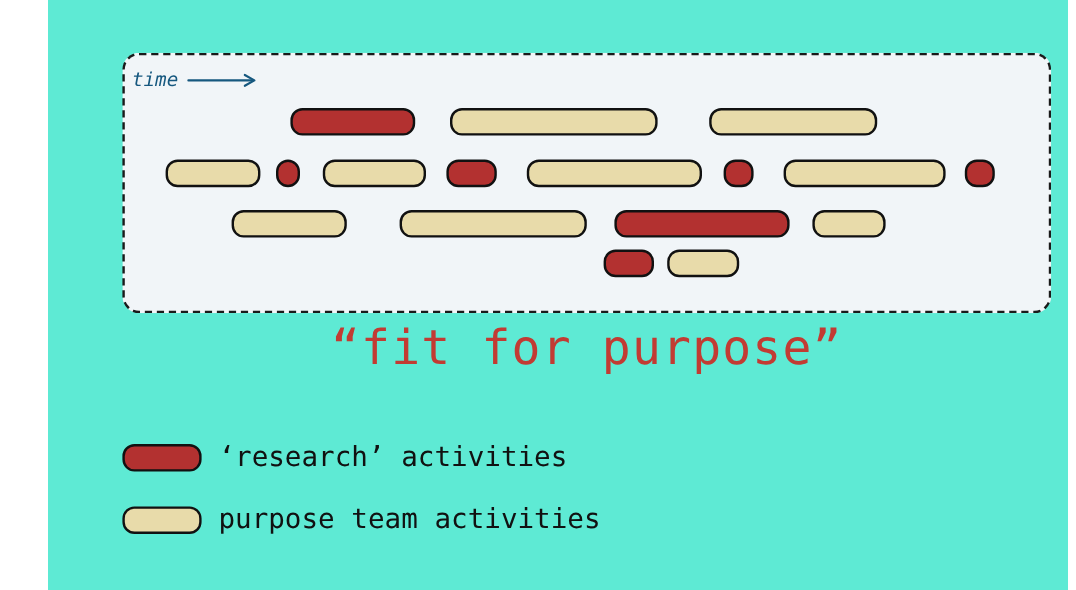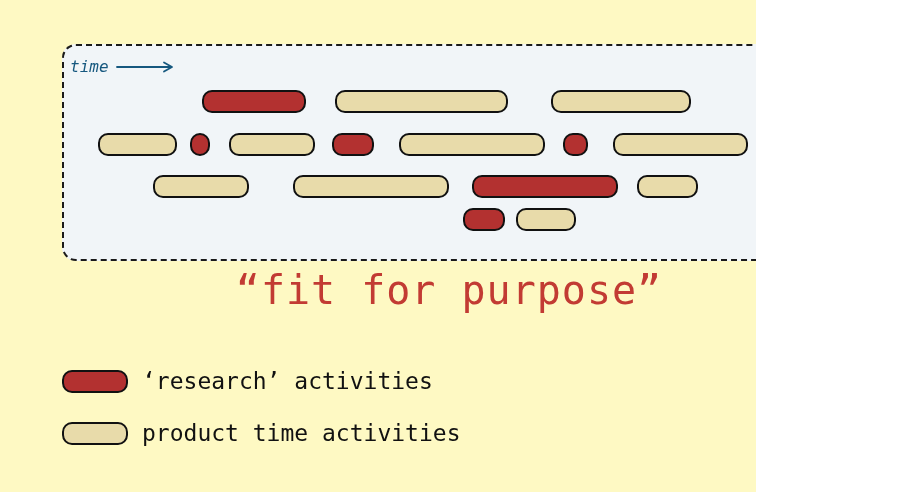--- a/index.html
+++ b/index.html
@@ -12,24 +12,25 @@
     --caption-red: #c23b33;
     --legend-text: #111111;
   }
   * { margin: 0; padding: 0; box-sizing: border-box; }
   body {
     font-family: "DejaVu Sans Mono", "Liberation Mono", monospace;
     background: #ffffff;
   }
   .stage {
     position: relative;
-    width: 756px;
+    width: 850px;
     height: 492px;
-    background: #fef9c3;
+    background: #5eead4;
     overflow: hidden;
+    margin-left: 40px;
   }
   .panel {
     position: absolute;
     left: 62px;
     top: 44px;
     width: 774px;
     height: 217px;
     background: var(--panel-bg);
     border: 2px dashed var(--panel-border);
     border-radius: 14px;
@@ -132,17 +133,17 @@
 
   <div class="caption">“fit for purpose”</div>
 
   <div class="legend">
       <div class="legend-row">
         <div class="legend-swatch research"></div>
         <span class="legend-label">‘research’ activities</span>
       </div>
       <div class="legend-row">
         <div class="legend-swatch product"></div>
-        <span class="legend-label">product time activities</span>
+        <span class="legend-label">purpose team activities</span>
       </div>
     </div>
 
 </div>
 
 </body></html>

